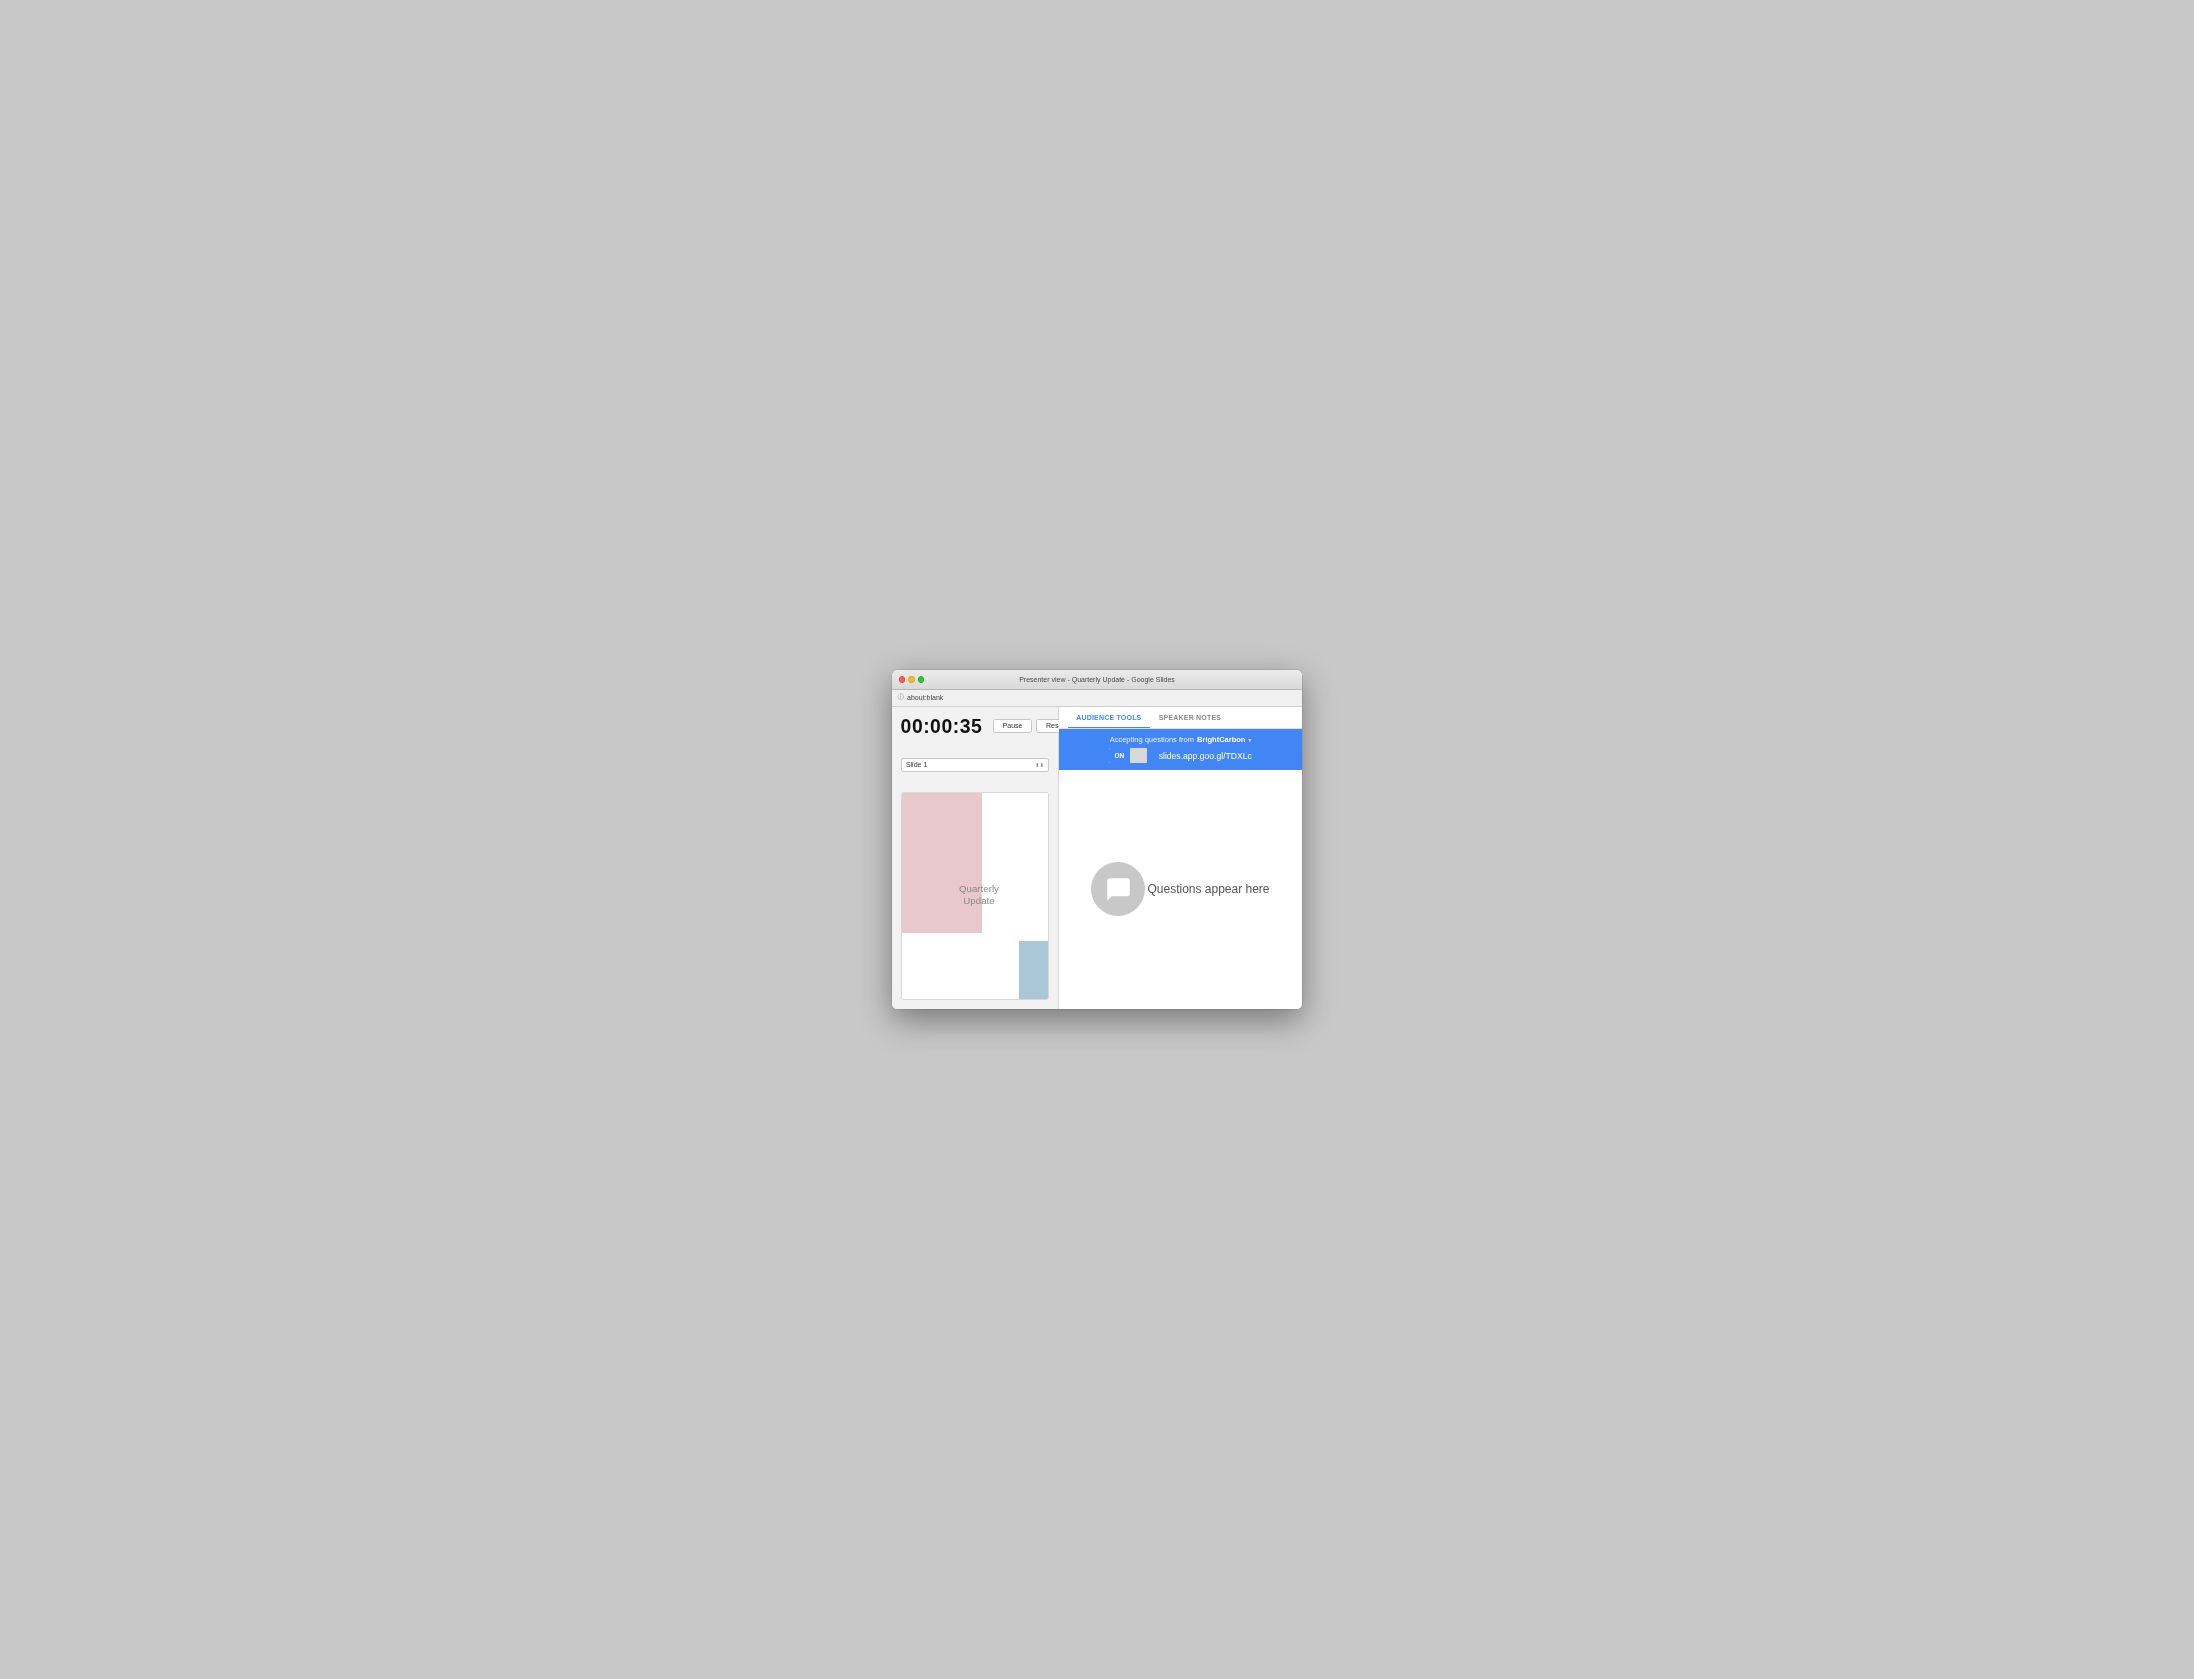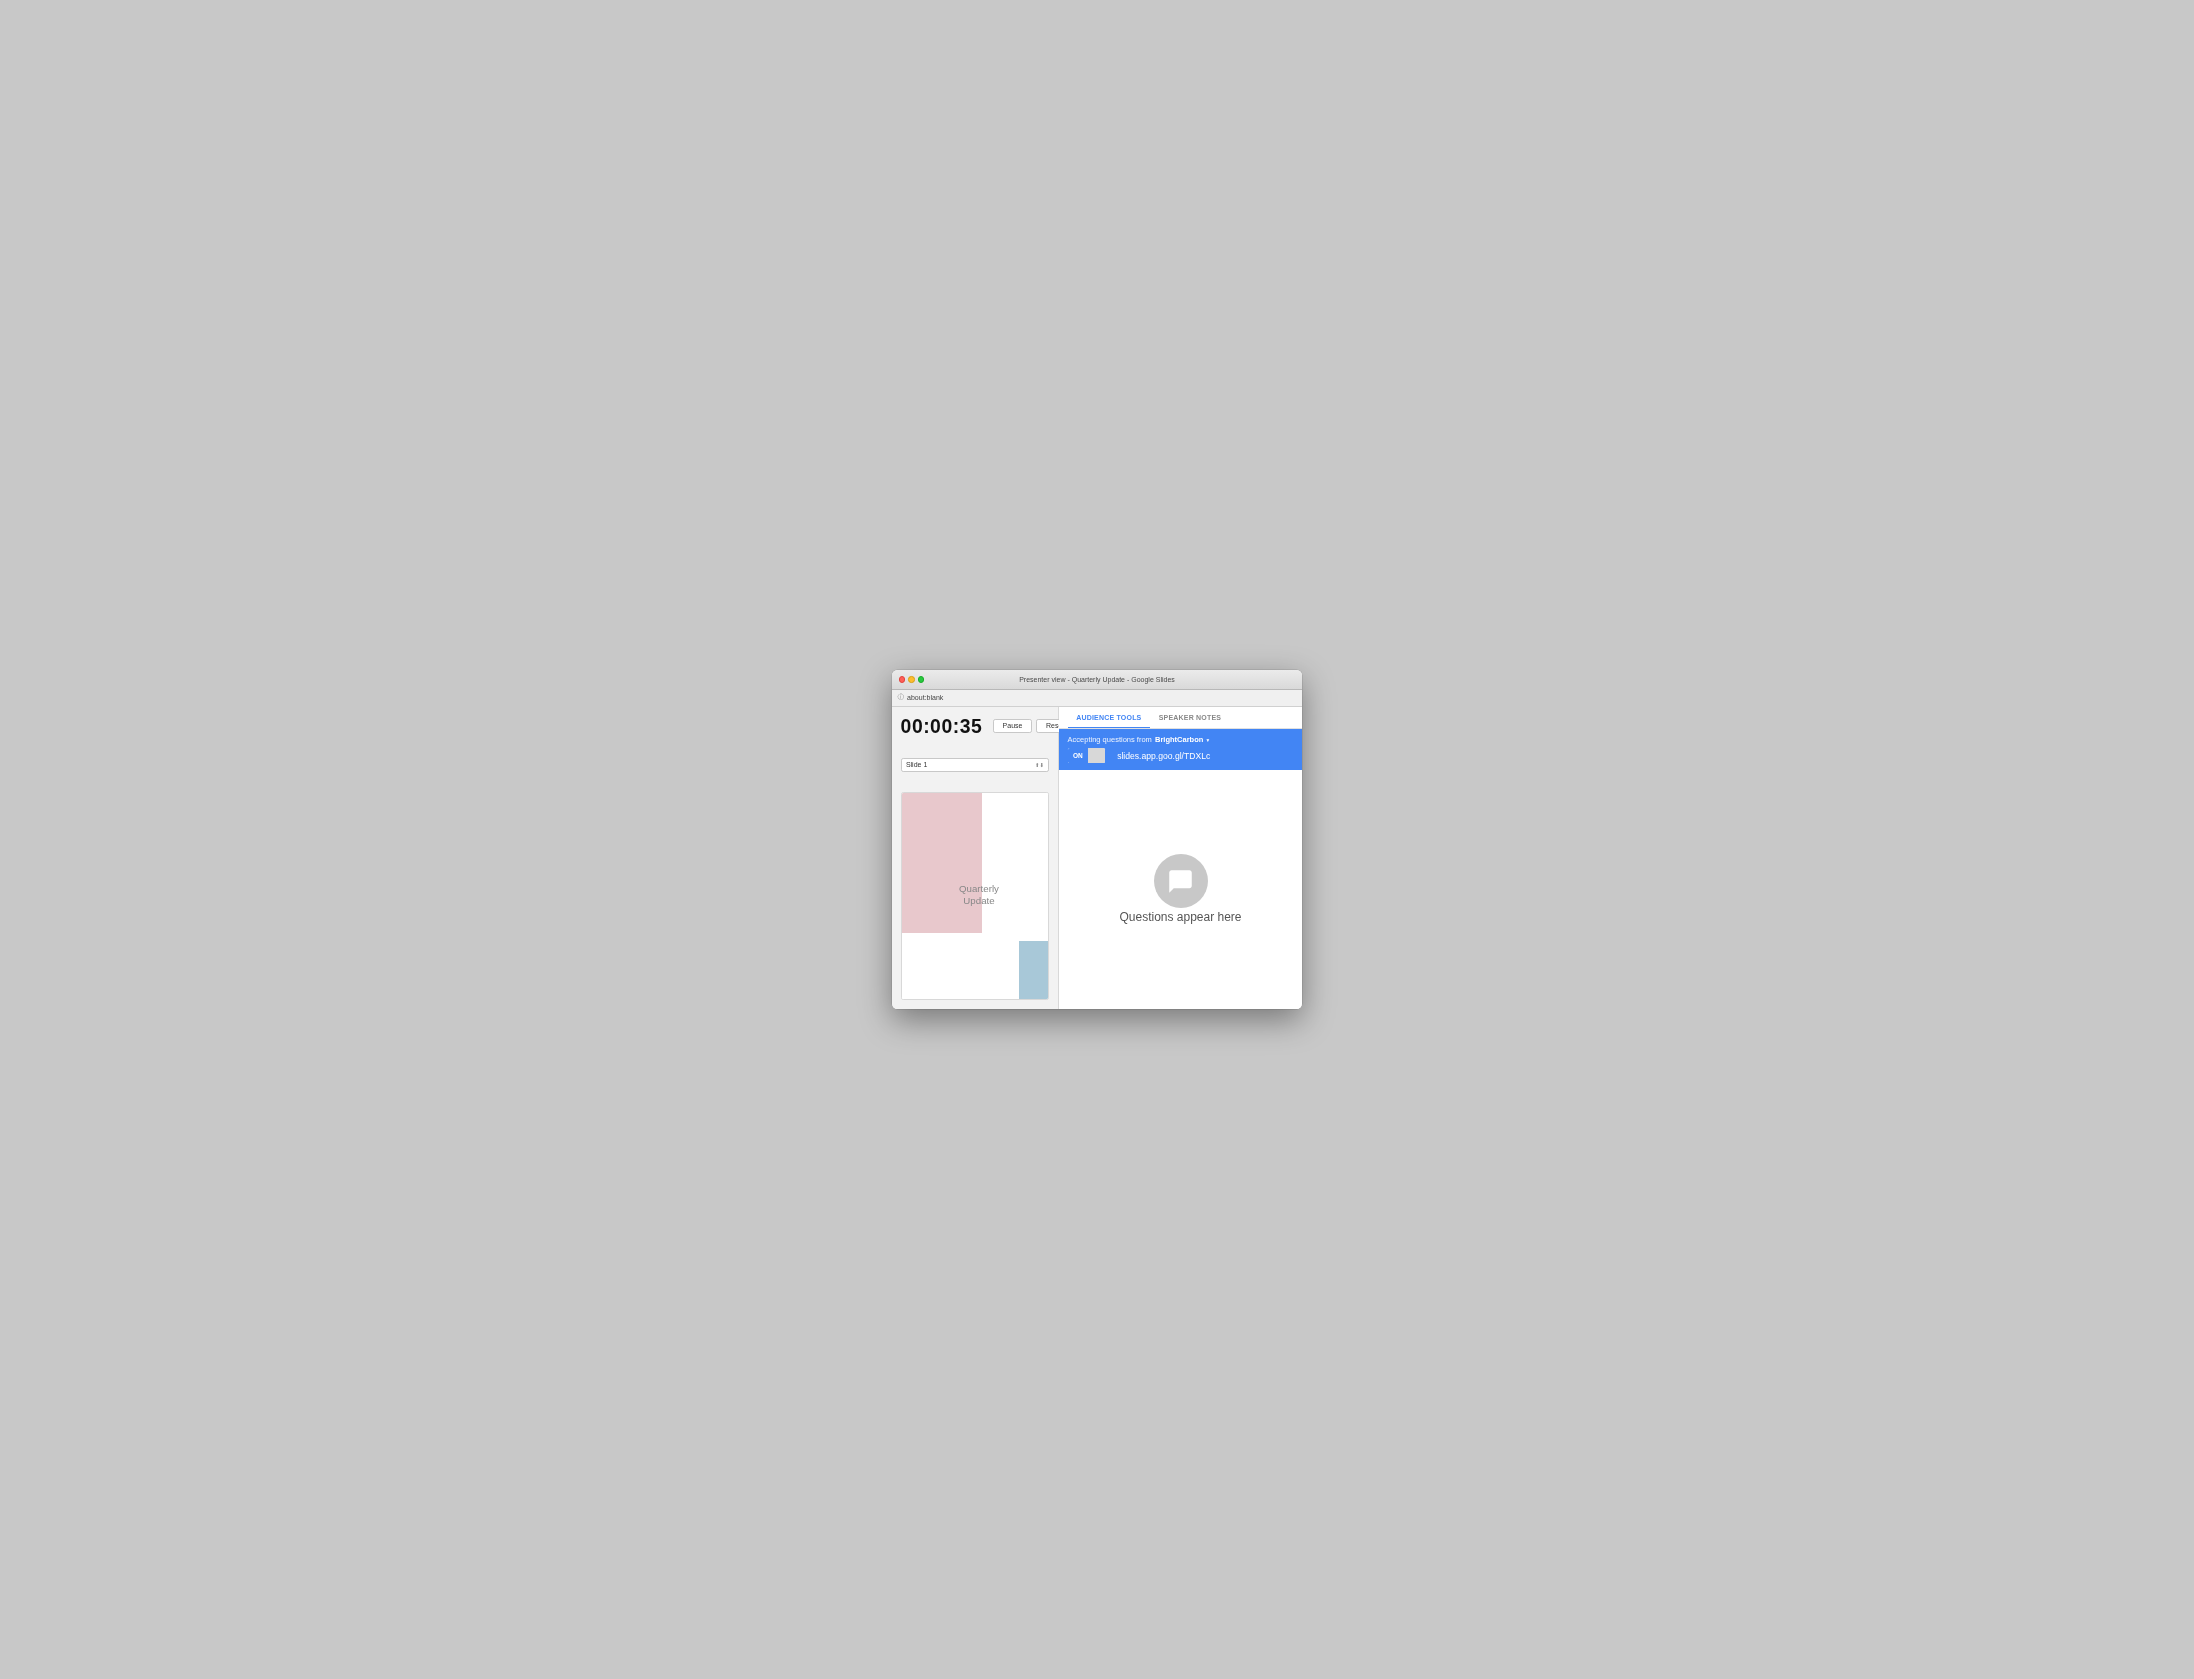--- a/index.html
+++ b/index.html
@@ -220,20 +220,21 @@
       display: flex;
       flex-direction: column;
     }
 
     .q-and-a-banner {
       background: #4285f4;
       padding: 6.5px 8.6px;
       display: flex;
       flex-direction: column;
       gap: 4.3px;
+      align-items: center;
     }
 
     .accepting-questions-row {
       display: flex;
       align-items: center;
       gap: 3.2px;
       color: white;
       font-size: 7.5px;
     }
 
@@ -286,21 +287,21 @@
 
     .url-text {
       color: white;
       font-size: 8.6px;
       font-weight: 400;
     }
 
     .questions-empty-area {
       flex: 1;
       display: flex;
-      flex-direction: column;
+      flex-direction: row;
       align-items: center;
       justify-content: center;
       gap: 2px;
       padding: 21.6px;
     }
 
     .questions-icon-circle {
       width: 54px;
       height: 54px;
       background: #c8c8c8;

